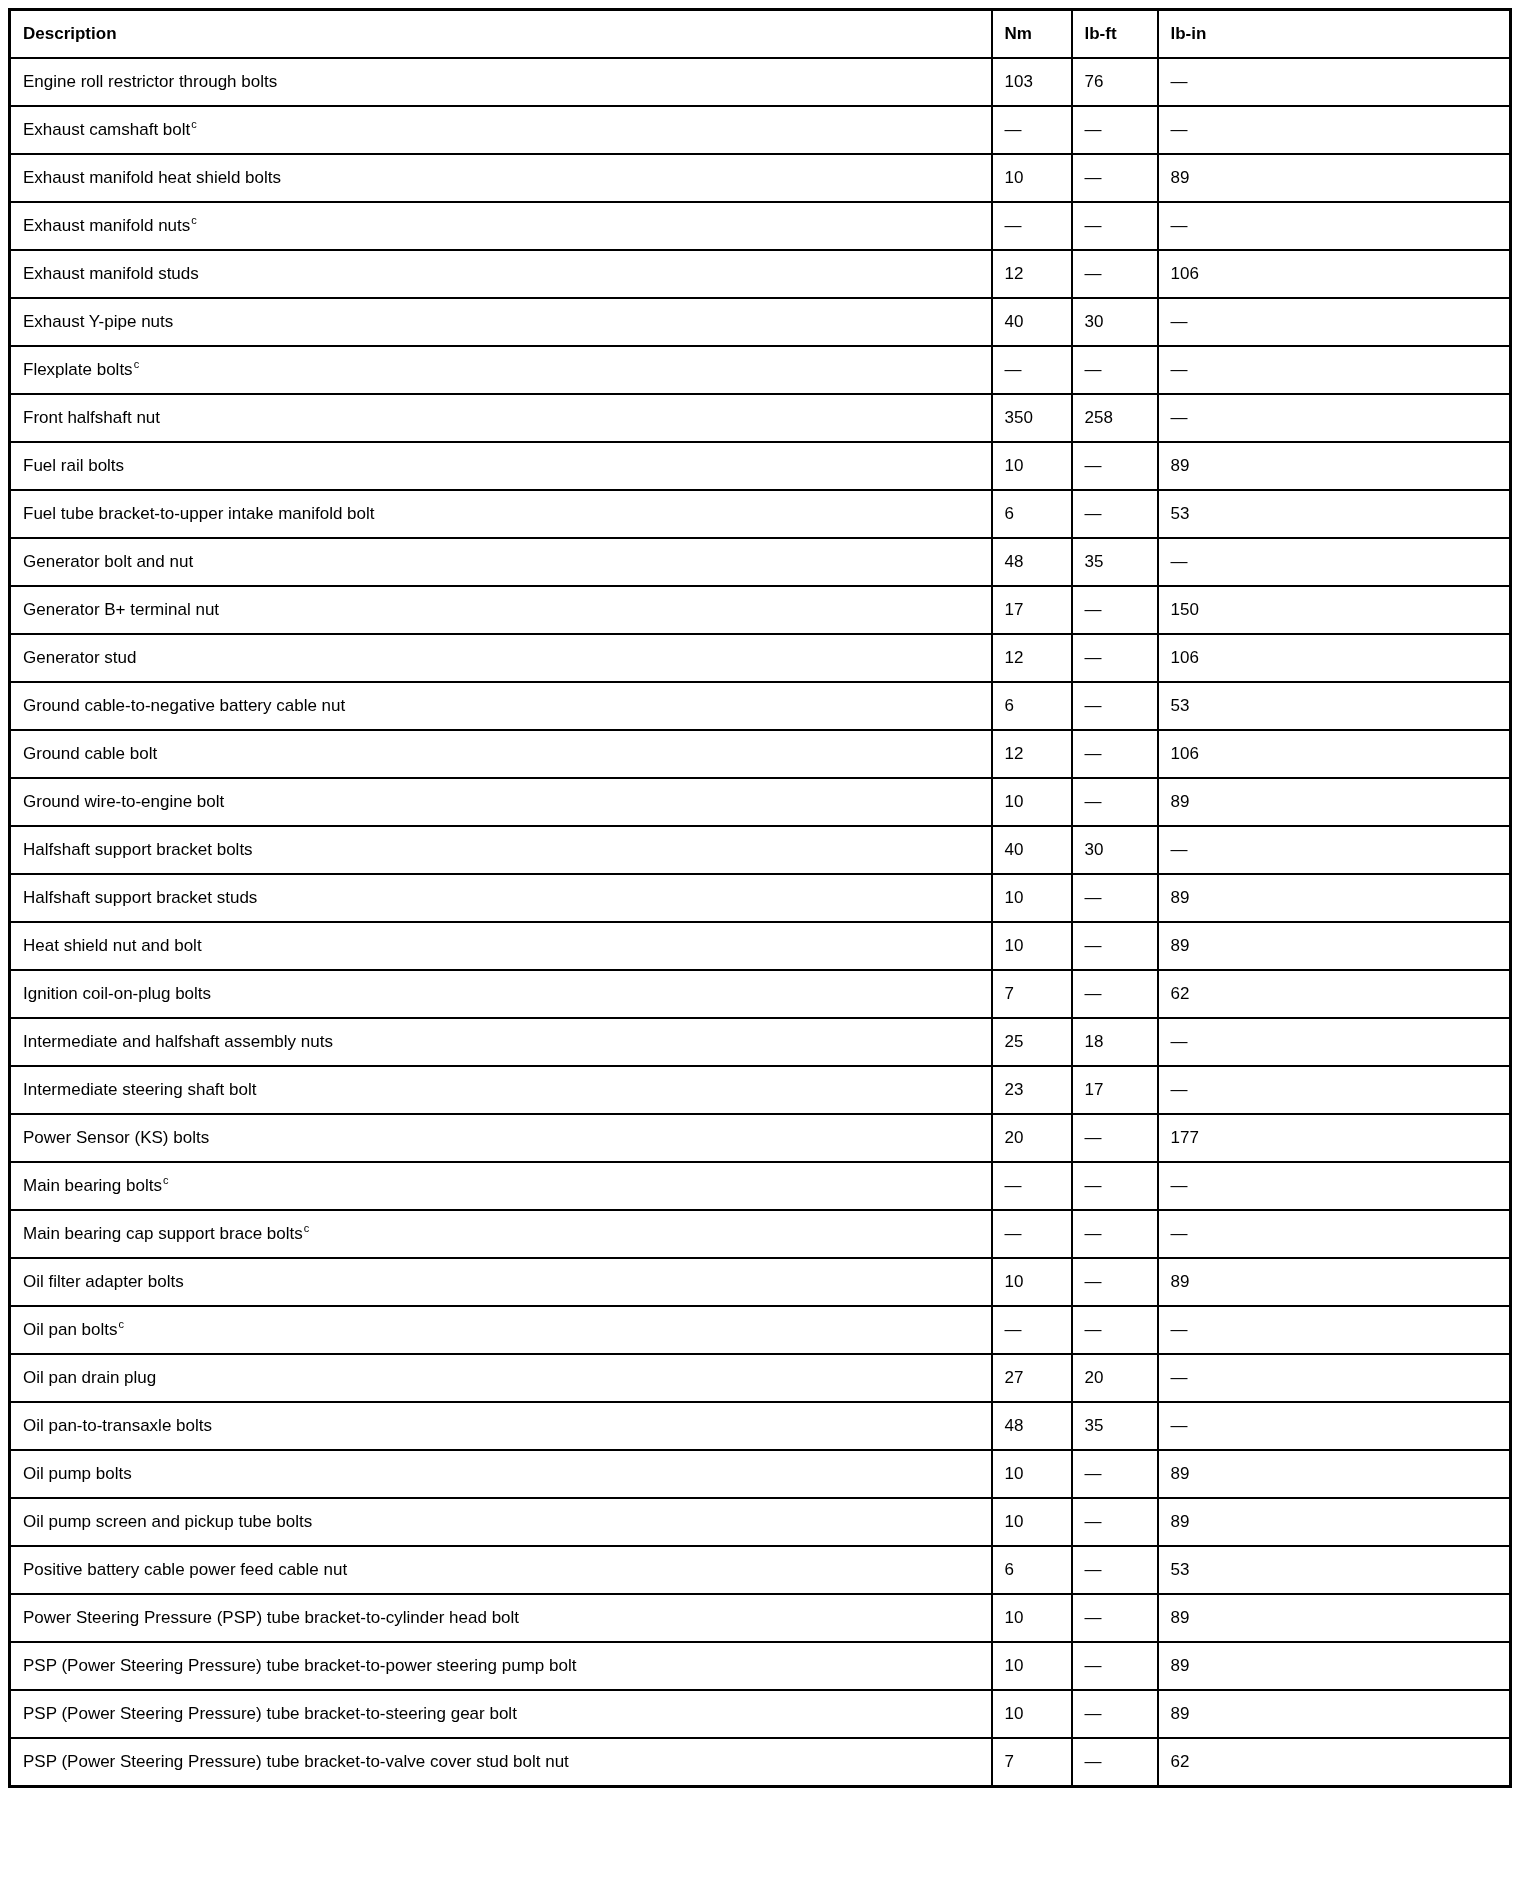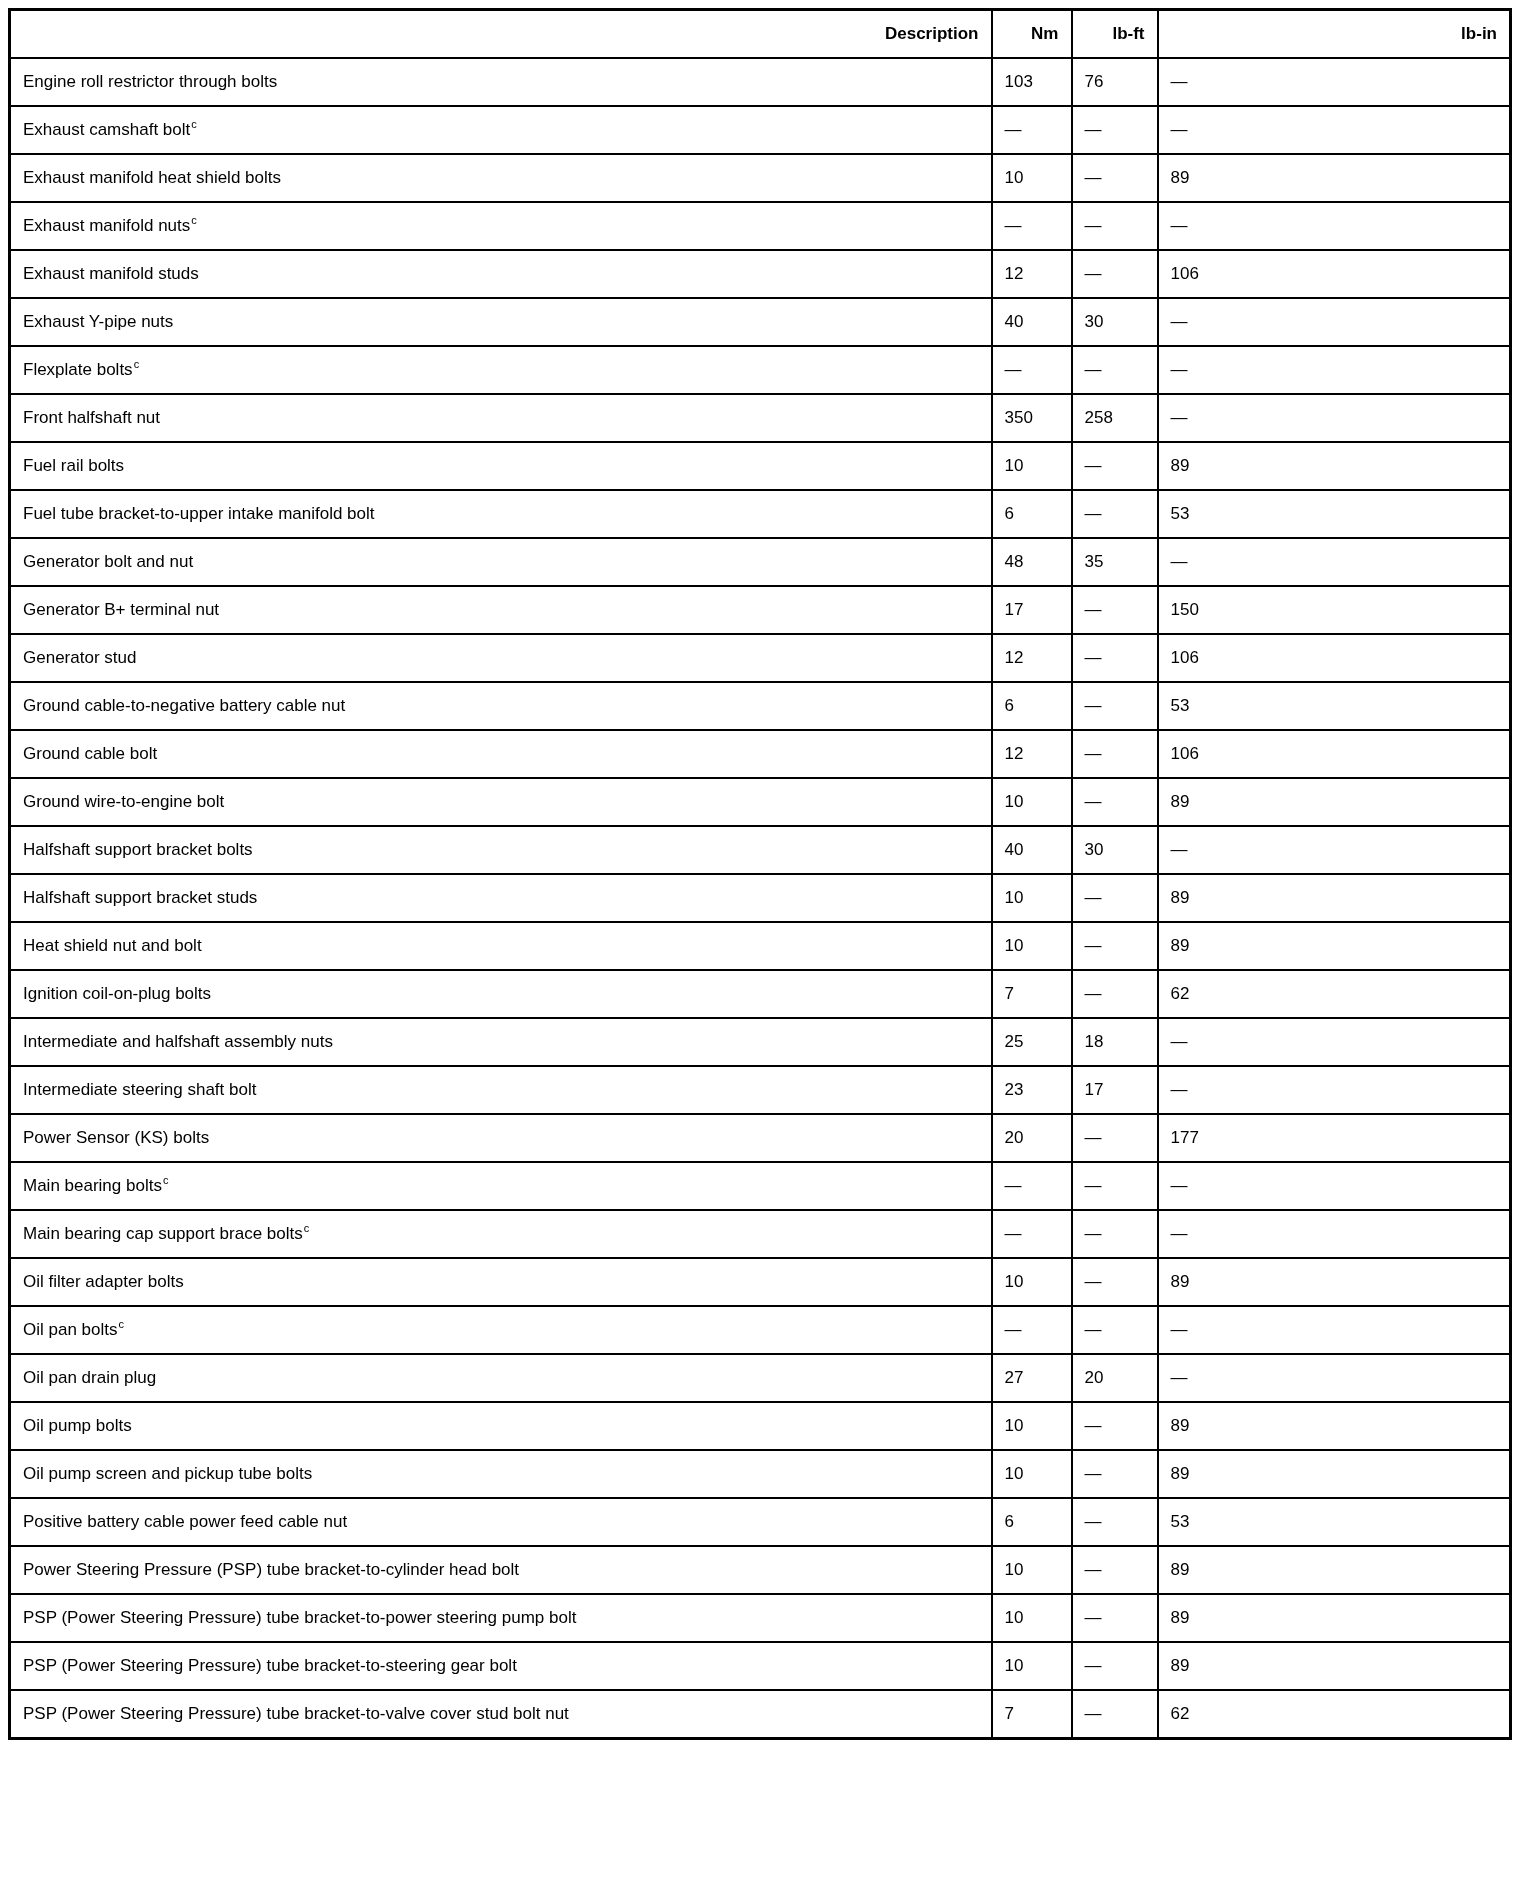--- a/index.html
+++ b/index.html
@@ -32,21 +32,20 @@
     line-height: 1.2;
     text-align: left;
     vertical-align: middle;
     color: #000000;
     background: #ffffff;
     overflow: hidden;
     white-space: nowrap;
   }
   table.spec-table th {
     font-weight: bold;
-    text-align: right;
   }
   td sup {
     font-size: 11px;
     line-height: 0;
     vertical-align: super;
     margin-left: 1px;
   }
 </style>
 </head>
 <body>
@@ -230,20 +229,26 @@
           <td>—</td>
           <td>—</td>
         </tr>
         <tr>
           <td>Oil pan drain plug</td>
           <td>27</td>
           <td>20</td>
           <td>—</td>
         </tr>
         <tr>
+          <td>Oil pan-to-transaxle bolts</td>
+          <td>48</td>
+          <td>35</td>
+          <td>—</td>
+        </tr>
+        <tr>
           <td>Oil pump bolts</td>
           <td>10</td>
           <td>—</td>
           <td>89</td>
         </tr>
         <tr>
           <td>Oil pump screen and pickup tube bolts</td>
           <td>10</td>
           <td>—</td>
           <td>89</td>

